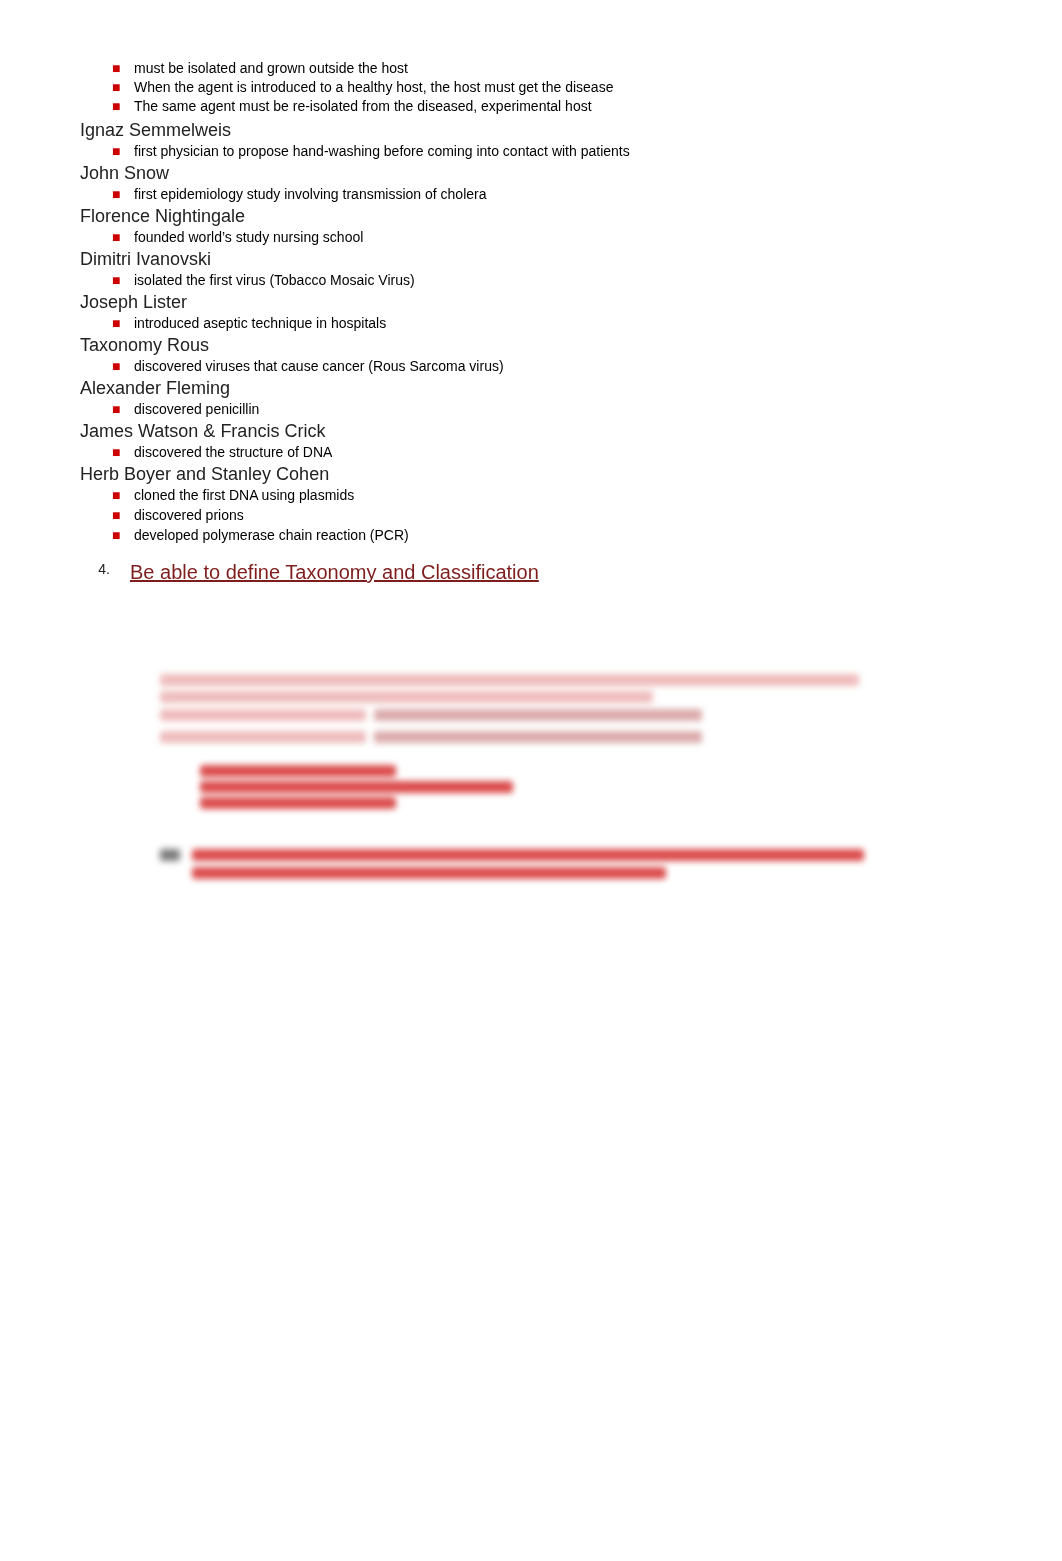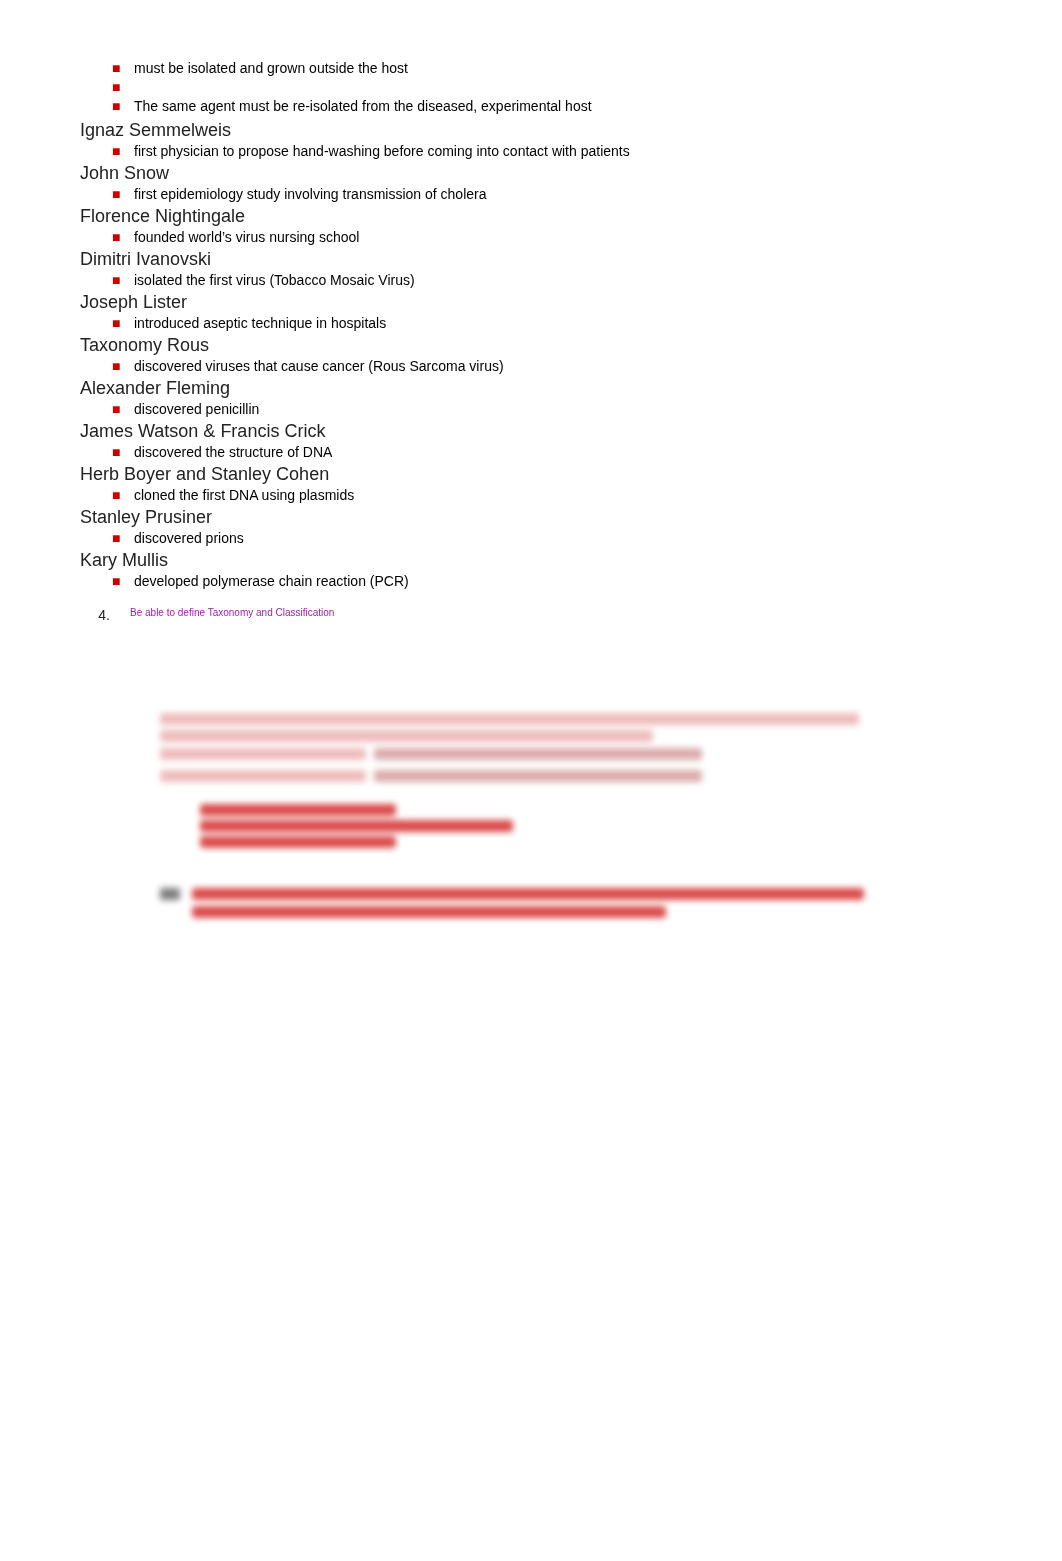--- a/index.html
+++ b/index.html
@@ -90,20 +90,21 @@
 <body>
 
 <div>
   <div class="top-bullets">
     <div class="top-bullet-item">
       <span class="bullet-icon">■</span>
       <span class="bullet-text">must be isolated and grown outside the host</span>
     </div>
     <div class="top-bullet-item">
       <span class="bullet-icon">■</span>
+      <span class="bullet-text">When the agent is introduced to a healthy host, the host must get the disease</span>
     </div>
     <div class="top-bullet-item">
       <span class="bullet-icon">■</span>
       <span class="bullet-text">The same agent must be re-isolated from the diseased, experimental host</span>
     </div>
   </div>
 </div>
 
 <div>
 
@@ -120,21 +121,21 @@
     <div class="bullet-item">
       <span class="bullet-icon">■</span>
       <span class="bullet-text">first epidemiology study involving transmission of cholera</span>
     </div>
   </div>
 
   <div class="person-block">
     <div class="person-name">Florence Nightingale</div>
     <div class="bullet-item">
       <span class="bullet-icon">■</span>
-      <span class="bullet-text">founded world’s virus nursing school</span>
+      <span class="bullet-text">founded world’s study nursing school</span>
     </div>
   </div>
 
   <div class="person-block">
     <div class="person-name">Dimitri Ivanovski</div>
     <div class="bullet-item">
       <span class="bullet-icon">■</span>
       <span class="bullet-text">isolated the first virus (Tobacco Mosaic Virus)</span>
     </div>
   </div>
@@ -173,40 +174,38 @@
 
   <div class="person-block">
     <div class="person-name">Herb Boyer and Stanley Cohen</div>
     <div class="bullet-item">
       <span class="bullet-icon">■</span>
       <span class="bullet-text">cloned the first DNA using plasmids</span>
     </div>
   </div>
 
   <div class="person-block">
-    <div class="person-name">Stanley Prusiner</div>
     <div class="bullet-item">
       <span class="bullet-icon">■</span>
       <span class="bullet-text">discovered prions</span>
     </div>
   </div>
 
   <div class="person-block">
-    <div class="person-name">Kary Mullis</div>
     <div class="bullet-item">
       <span class="bullet-icon">■</span>
       <span class="bullet-text">developed polymerase chain reaction (PCR)</span>
     </div>
   </div>
 
 </div>
 
 <div class="taxonomy-item" style="margin-top: 18px;">
   <span class="number">4.</span>
-  <span style="font-size:10px;color:#a21caf;">Be able to define Taxonomy and Classification</span>
+  <span style="font-size:20px;color:#7f1d1d;text-decoration:underline;">Be able to define Taxonomy and Classification</span>
 </div>
 
 <div class="blurred-section" style="padding-left:80px; margin-top: 80px;">
 
   <div style="margin-bottom: 16px;">
     <div class="blurred-line long" style="margin-bottom:5px;"></div>
     <div class="blurred-line medium" style=""></div>
     <div style="display:flex; gap:8px; margin-top:5px;">
       <div class="blurred-line tiny"></div>
       <div class="blurred-line short" style="background:#c88;"></div>

